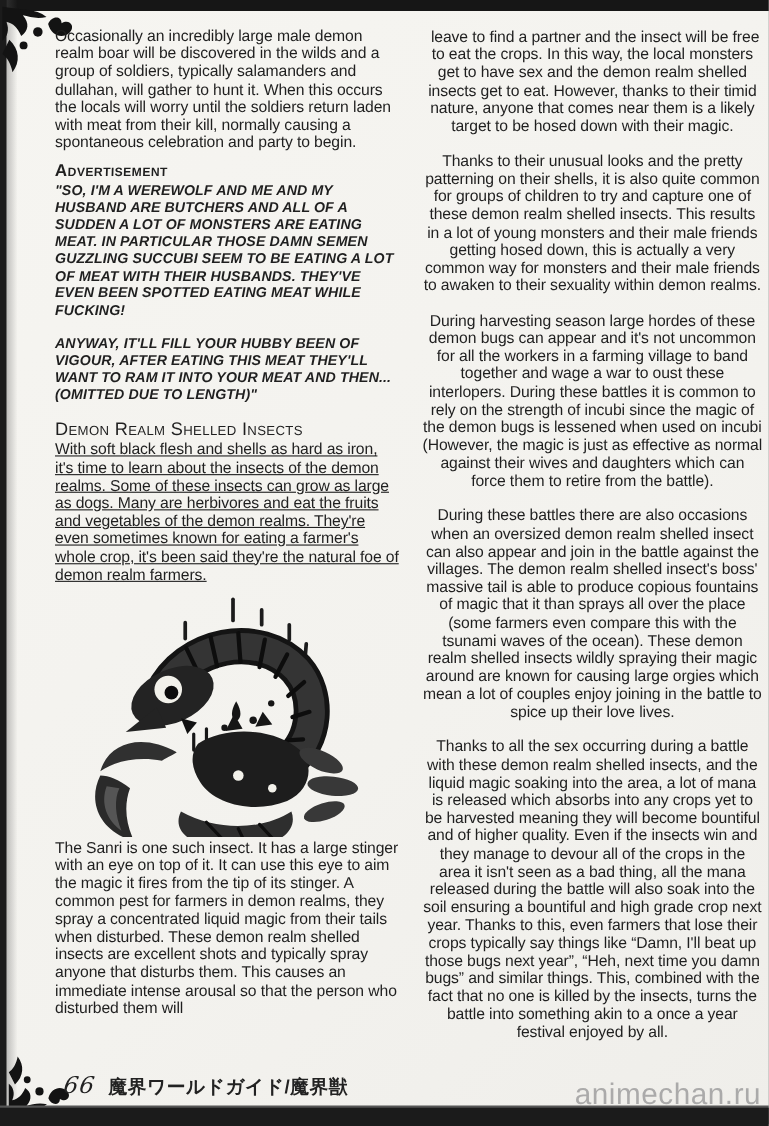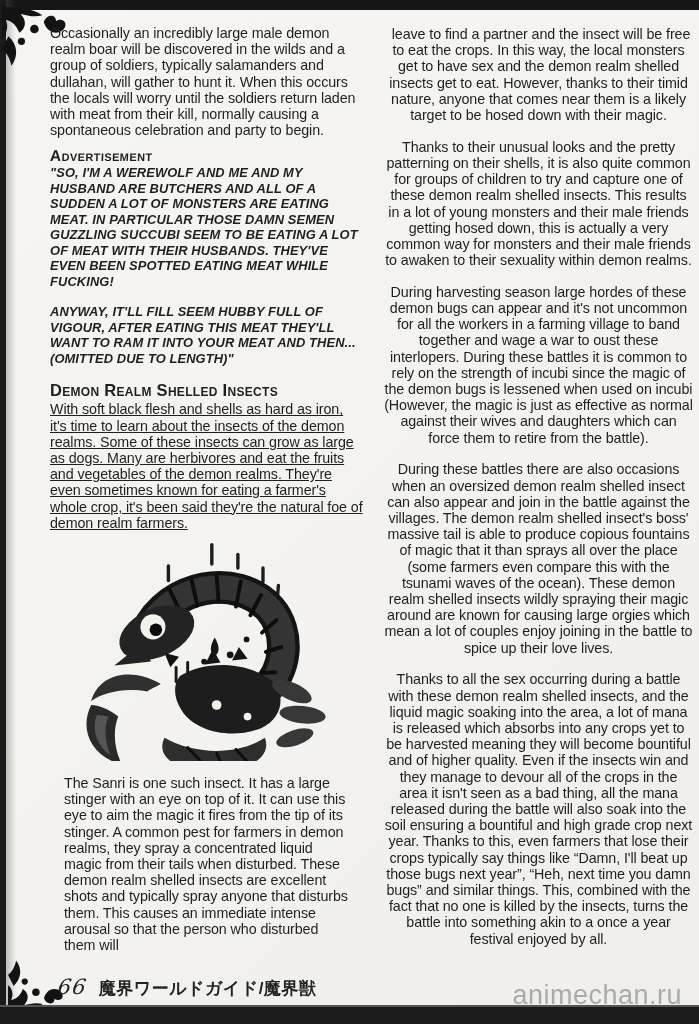--- a/index.html
+++ b/index.html
@@ -13,30 +13,30 @@
   .flourish.tl{left:2px;top:6px;width:72px;height:72px;}
   .flourish.bl{left:0px;bottom:12px;width:78px;height:62px;transform:scaleY(-1);}
   .col{position:absolute;color:#1f1f1f;}
   .col-left{left:50px;top:25px;width:313px;}
   .col-right{left:384px;top:26px;width:309px;}
   .body-text{font-size:14.3px;line-height:16.2px;letter-spacing:-0.1px;}
   .col-left .intro{margin:0 0 9px 0;}
   .adv-h{font-weight:700;font-variant:small-caps;font-size:15.5px;line-height:17px;letter-spacing:.4px;margin:2px 0 1px 0;transform:skewX(-2deg);}
   .comic{font-style:italic;font-weight:700;font-size:12.9px;line-height:15.5px;letter-spacing:.1px;}
   .comic p{margin:0 0 15px 0;}
-  .sect-h{font-weight:700;font-variant:small-caps;font-size:16.5px;line-height:18px;letter-spacing:.3px;margin:2px 0 2px 0;}
+  .sect-h{font-weight:400;font-variant:small-caps;font-size:16.5px;line-height:18px;letter-spacing:.3px;margin:2px 0 2px 0;}
   .sect-body{margin:0;text-decoration:underline;}
   .illus{margin:8px auto 2px auto;width:280px;height:222px;}
-  .sanri{margin:14px;}
+  .sanri{margin:0;}
   .rc p{margin:0 0 15.5px 0;text-align:center;}
   .rc p.first{text-indent:5px;}
   .footer{position:absolute;left:58px;top:975px;display:flex;align-items:baseline;color:#222;}
   .pageno{font-family:"DejaVu Serif",serif;font-style:italic;font-size:21px;letter-spacing:1px;transform:skewX(-8deg);}
   .series{font-size:17px;font-weight:700;margin-left:12px;letter-spacing:.5px;}
-  .watermark{position:absolute;right:17px;bottom:13px;font-size:27px;color:#9f9f9f;letter-spacing:.5px;opacity:.85;}
+  .watermark{position:absolute;right:7px;bottom:13px;font-size:27px;color:#9f9f9f;letter-spacing:.5px;opacity:.85;}
 </style>
 </head>
 <body>
 
 <div class="page">
 
   <div class="edge-top"></div>
   <div class="edge-left"></div>
   <div class="edge-left-shade"></div>
 
@@ -61,21 +61,21 @@
       <path d="M9,42 C22,54 23,70 13,83 C11,72 6,64 0,60 Z"></path>
     </g>
   </svg>
 
   <div class="col col-left body-text">
     <p class="intro">Occasionally an incredibly large male demon realm boar will be discovered in the wilds and a group of soldiers, typically salamanders and dullahan, will gather to hunt it. When this occurs the locals will worry until the soldiers return laden with meat from their kill, normally causing a spontaneous celebration and party to begin.</p>
 
     <div class="adv-h">Advertisement</div>
     <div class="comic">
       <p>"SO, I'M A WEREWOLF AND ME AND MY HUSBAND ARE BUTCHERS AND ALL OF A SUDDEN A LOT OF MONSTERS ARE EATING MEAT. IN PARTICULAR THOSE DAMN SEMEN GUZZLING SUCCUBI SEEM TO BE EATING A LOT OF MEAT WITH THEIR HUSBANDS. THEY'VE EVEN BEEN SPOTTED EATING MEAT WHILE FUCKING!</p>
-      <p>ANYWAY, IT'LL FILL SEEM HUBBY FULL OF VIGOUR, AFTER EATING THIS MEAT THEY'LL WANT TO RAM IT INTO YOUR MEAT AND THEN... (OMITTED DUE TO LENGTH)"</p>
+      <p>ANYWAY, IT'LL FILL YOUR HUBBY BEEN OF VIGOUR, AFTER EATING THIS MEAT THEY'LL WANT TO RAM IT INTO YOUR MEAT AND THEN... (OMITTED DUE TO LENGTH)"</p>
     </div>
 
     <div class="sect-h">Demon Realm Shelled Insects</div>
     <p class="sect-body">With soft black flesh and shells as hard as iron, it's time to learn about the insects of the demon realms. Some of these insects can grow as large as dogs. Many are herbivores and eat the fruits and vegetables of the demon realms. They're even sometimes known for eating a farmer's whole crop, it's been said they're the natural foe of demon realm farmers.</p>
 
     <div class="illus">
       <svg viewBox="0 0 280 230" width="280" height="222">
 
         <g stroke="#1c1c1c" stroke-width="3.5" stroke-linecap="round">
           <line x1="145" y1="6" x2="145" y2="26"></line>

